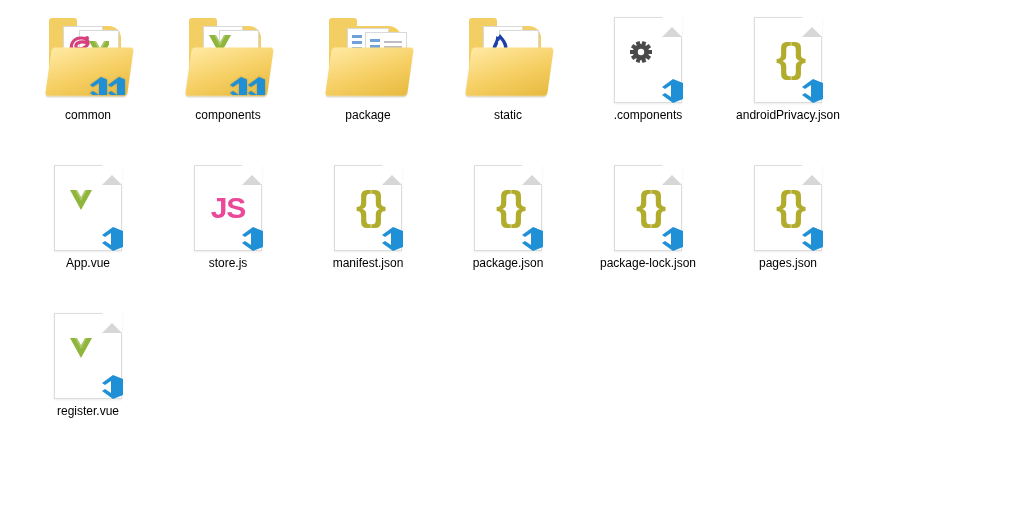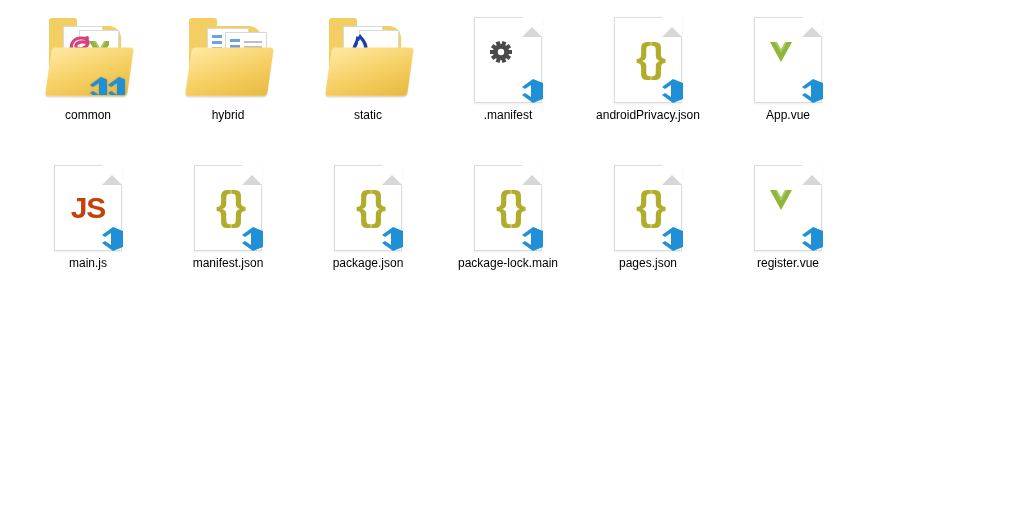--- a/index.html
+++ b/index.html
@@ -26,21 +26,21 @@
     box-shadow:0 1px 2px rgba(0,0,0,.08);}
   .sheet .fold{position:absolute;top:-1px;right:-1px;width:20px;height:20px;
     background:linear-gradient(135deg,#fff 0 48%,#d7d7d7 52% 100%);
     clip-path:polygon(0 0,100% 100%,0 100%);}
   .sheet .fold2{position:absolute;top:-1px;right:-1px;width:20px;height:20px;background:#fff;
     clip-path:polygon(100% 0,100% 100%,0 0);}
   .sheet .center{position:absolute;inset:0;display:flex;align-items:center;justify-content:center;}
   .sheet .vsbadge{position:absolute;right:-4px;bottom:-4px;}
 
   
-  .g-js{font-weight:700;font-size:30px;color:#c2410c;letter-spacing:-1px;}
+  .g-js{font-weight:700;font-size:30px;color:#ec4899;letter-spacing:-1px;}
   .g-braces{font-weight:700;font-size:40px;color:#b1ac2b;letter-spacing:-6px;}
   .sheet .g-braces{transform:translateY(-2px);}
 
   
   .spiral{position:absolute;left:36px;top:4px;width:40px;height:54px;background:#fff;border:1px solid #d9d9d9;}
   .spiral:before{content:"";position:absolute;left:4px;top:6px;width:10px;height:42px;
     background:repeating-linear-gradient(#6fa2d8 0 3px,transparent 3px 6px);}
   .spiral:after{content:"";position:absolute;right:4px;top:8px;width:18px;height:38px;
     background:repeating-linear-gradient(#bdbdbd 0 2px,transparent 2px 5px);}
 </style>
@@ -73,26 +73,48 @@
               </svg></div>
           </div>
         </div>
         <div class="label">common</div>
       </div>
       <div class="item">
         <div class="icon-box">
           <div class="folder">
             <div class="tab"></div>
             <div class="back"></div>
+            <div class="paper" style="left: 18px; top: 2px;"></div>
+            <div class="paper" style="left: 34px; top: 6px;"></div>
+            <div style="position: absolute; left: 22px; top: 8px;"><svg width="26" height="26" viewBox="0 0 26 26">
+                <path fill="#8fb63b" d="M2 3 H9 L13 10 L17 3 H24 L13 23 Z"></path>
+                <path fill="#fff" fill-opacity=".25" d="M7 3 H10 L13 8 L16 3 H19 L13 14 Z"></path>
+              </svg></div>
+            <div class="front"></div>
+            <div class="mini" style="right: 6px;"><svg width="20" height="20" viewBox="0 0 20 20">
+                <path fill="#1f8fd6" d="M14 2 L24 6 V22 L14 26 L3 18 L6 16 L12 20 L12 8 L6 12 L3 10 Z"></path>
+              </svg></div>
+            <div class="mini" style="right: 24px;"><svg width="20" height="20" viewBox="0 0 20 20">
+                <path fill="#1f8fd6" d="M14 2 L24 6 V22 L14 26 L3 18 L6 16 L12 20 L12 8 L6 12 L3 10 Z"></path>
+              </svg></div>
+          </div>
+        </div>
+        <div class="label">components</div>
+      </div>
+      <div class="item">
+        <div class="icon-box">
+          <div class="folder">
+            <div class="tab"></div>
+            <div class="back"></div>
             <div class="spiral" style="left: 22px;"></div>
             <div class="spiral" style="left: 40px; top: 8px;"></div>
             <div class="front"></div>
           </div>
         </div>
-        <div class="label">hybrid</div>
+        <div class="label">package</div>
       </div>
       <div class="item">
         <div class="icon-box">
           <div class="folder">
             <div class="tab"></div>
             <div class="back"></div>
             <div class="paper" style="left: 18px; top: 2px;"></div>
             <div class="paper" style="left: 34px; top: 6px;"></div>
             <div style="position: absolute; left: 22px; top: 8px;"><svg width="30" height="30" viewBox="0 0 30 30">
                 <path fill="#1c3fa8" d="M13 2 C18 8 22 12 20 19 C18 25 8 25 6 19 C4 13 10 10 9 4 C11 6 12 4 13 2 Z"></path>
@@ -122,21 +144,21 @@
                   <rect x="18.281152949374526" y="5.70993272936774" width="4" height="4" fill="#4a4a4a" transform="rotate(324 20.281152949374526 7.70993272936774)"></rect>
                   <circle cx="13" cy="13" r="8" fill="#4a4a4a"></circle>
                   <circle cx="13" cy="13" r="3.2" fill="#fff"></circle>
                 </svg></div>
             </div>
             <div class="vsbadge"><svg width="26" height="26" viewBox="0 0 26 26">
                 <path fill="#1f8fd6" d="M14 2 L24 6 V22 L14 26 L3 18 L6 16 L12 20 L12 8 L6 12 L3 10 Z"></path>
               </svg></div>
           </div>
         </div>
-        <div class="label">.manifest</div>
+        <div class="label">.components</div>
       </div>
       <div class="item">
         <div class="icon-box">
           <div class="sheet">
             <div class="fold2"></div>
             <div class="fold"></div>
             <div class="center">
               <div class="g-braces">{ }</div>
             </div>
             <div class="vsbadge"><svg width="26" height="26" viewBox="0 0 26 26">
@@ -170,21 +192,21 @@
             <div class="fold2"></div>
             <div class="fold"></div>
             <div class="center">
               <div class="g-js">JS</div>
             </div>
             <div class="vsbadge"><svg width="26" height="26" viewBox="0 0 26 26">
                 <path fill="#1f8fd6" d="M14 2 L24 6 V22 L14 26 L3 18 L6 16 L12 20 L12 8 L6 12 L3 10 Z"></path>
               </svg></div>
           </div>
         </div>
-        <div class="label">main.js</div>
+        <div class="label">store.js</div>
       </div>
       <div class="item">
         <div class="icon-box">
           <div class="sheet">
             <div class="fold2"></div>
             <div class="fold"></div>
             <div class="center">
               <div class="g-braces">{ }</div>
             </div>
             <div class="vsbadge"><svg width="26" height="26" viewBox="0 0 26 26">
@@ -215,21 +237,21 @@
             <div class="fold2"></div>
             <div class="fold"></div>
             <div class="center">
               <div class="g-braces">{ }</div>
             </div>
             <div class="vsbadge"><svg width="26" height="26" viewBox="0 0 26 26">
                 <path fill="#1f8fd6" d="M14 2 L24 6 V22 L14 26 L3 18 L6 16 L12 20 L12 8 L6 12 L3 10 Z"></path>
               </svg></div>
           </div>
         </div>
-        <div class="label">package-lock.main</div>
+        <div class="label">package-lock.json</div>
       </div>
       <div class="item">
         <div class="icon-box">
           <div class="sheet">
             <div class="fold2"></div>
             <div class="fold"></div>
             <div class="center">
               <div class="g-braces">{ }</div>
             </div>
             <div class="vsbadge"><svg width="26" height="26" viewBox="0 0 26 26">

